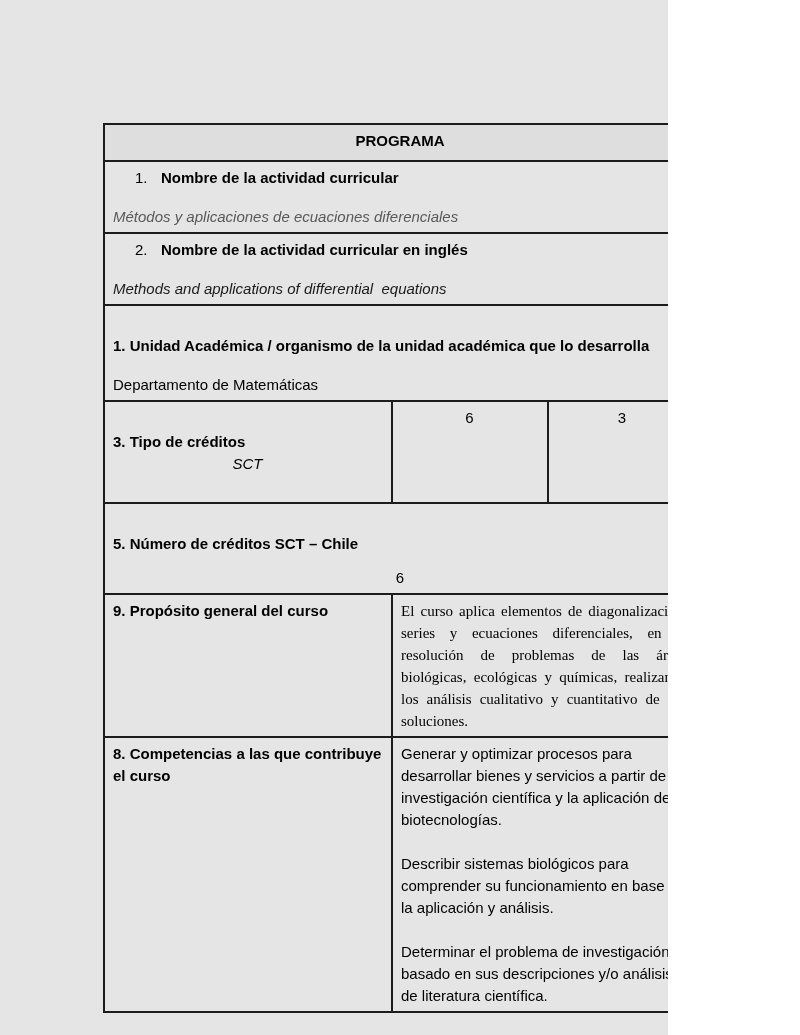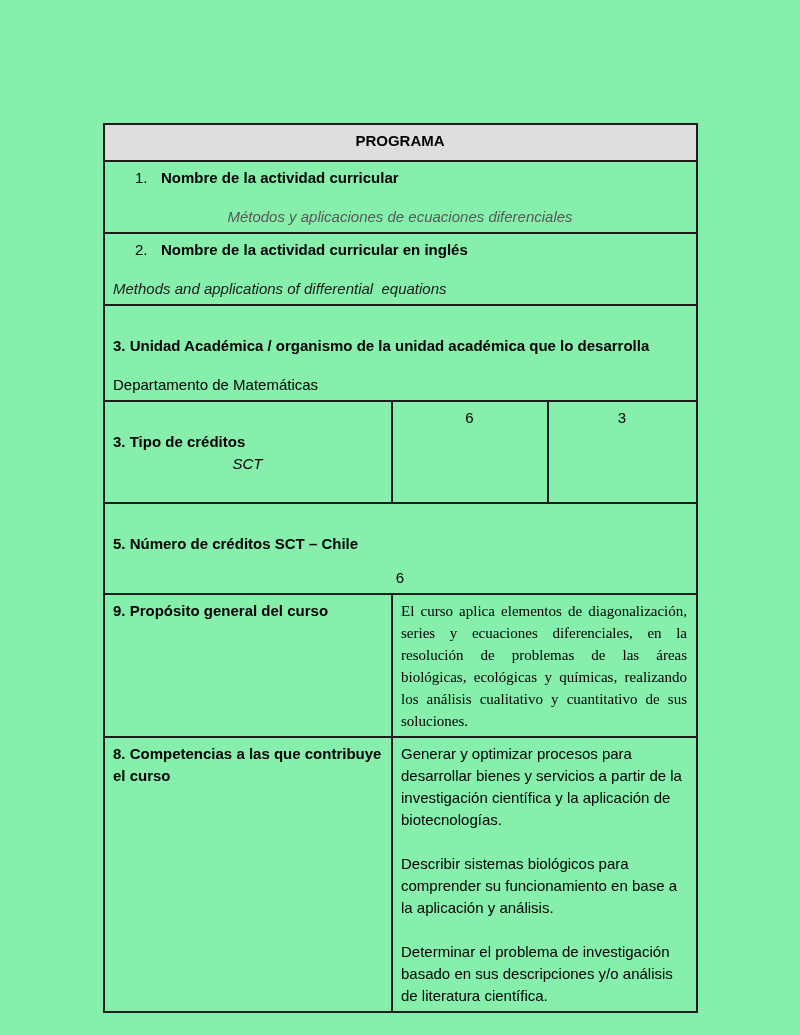--- a/index.html
+++ b/index.html
@@ -4,23 +4,23 @@
 <style>
   html, body {
     margin: 0;
     padding: 0;
     background: #ffffff;
     font-family: "Liberation Sans", sans-serif;
     color: #000000;
   }
   .page {
     position: relative;
-    width: 800px;
+    width: 668px;
     height: 1035px;
-    background: #86efac;
+    background: #e5e5e5;
     overflow: hidden;
   }
   table.programa {
     position: absolute;
     left: 103px;
     top: 123px;
     width: 593px;
     border-collapse: collapse;
     table-layout: fixed;
   }
@@ -41,21 +41,20 @@
   .numbered { padding-left: 22px; }
   .numbered .num {
     font-weight: normal;
     display: inline-block;
     width: 26px;
   }
   .value-line { margin-top: 17px; }
   .muted-italic {
     font-style: italic;
     color: #595959;
-    text-align: center;
   }
   .black-italic {
     font-style: italic;
     color: #1a1a1a;
     white-space: pre-wrap;
   }
   .center { text-align: center; }
   .sct-line {
     font-style: italic;
     text-align: center;
@@ -94,21 +93,21 @@
       <td colspan="3">
         <div class="numbered">
           <span class="num">2.</span><span class="bold-label">Nombre de la actividad curricular en inglés</span>
         </div>
         <div class="value-line black-italic">Methods and applications of differential  equations</div>
       </td>
     </tr>
 
     <tr style="height:69px">
       <td colspan="3">
-        <div class="bold-label">3. Unidad Académica / organismo de la unidad académica que lo desarrolla</div>
+        <div class="bold-label">1. Unidad Académica / organismo de la unidad académica que lo desarrolla</div>
         <div class="value-line" style="">Departamento de Matemáticas</div>
       </td>
     </tr>
 
 
     <tr style="height:102px">
       <td>
         <div class="bold-label">3. Tipo de créditos</div>
         <div class="sct-line">SCT</div>
       </td>

